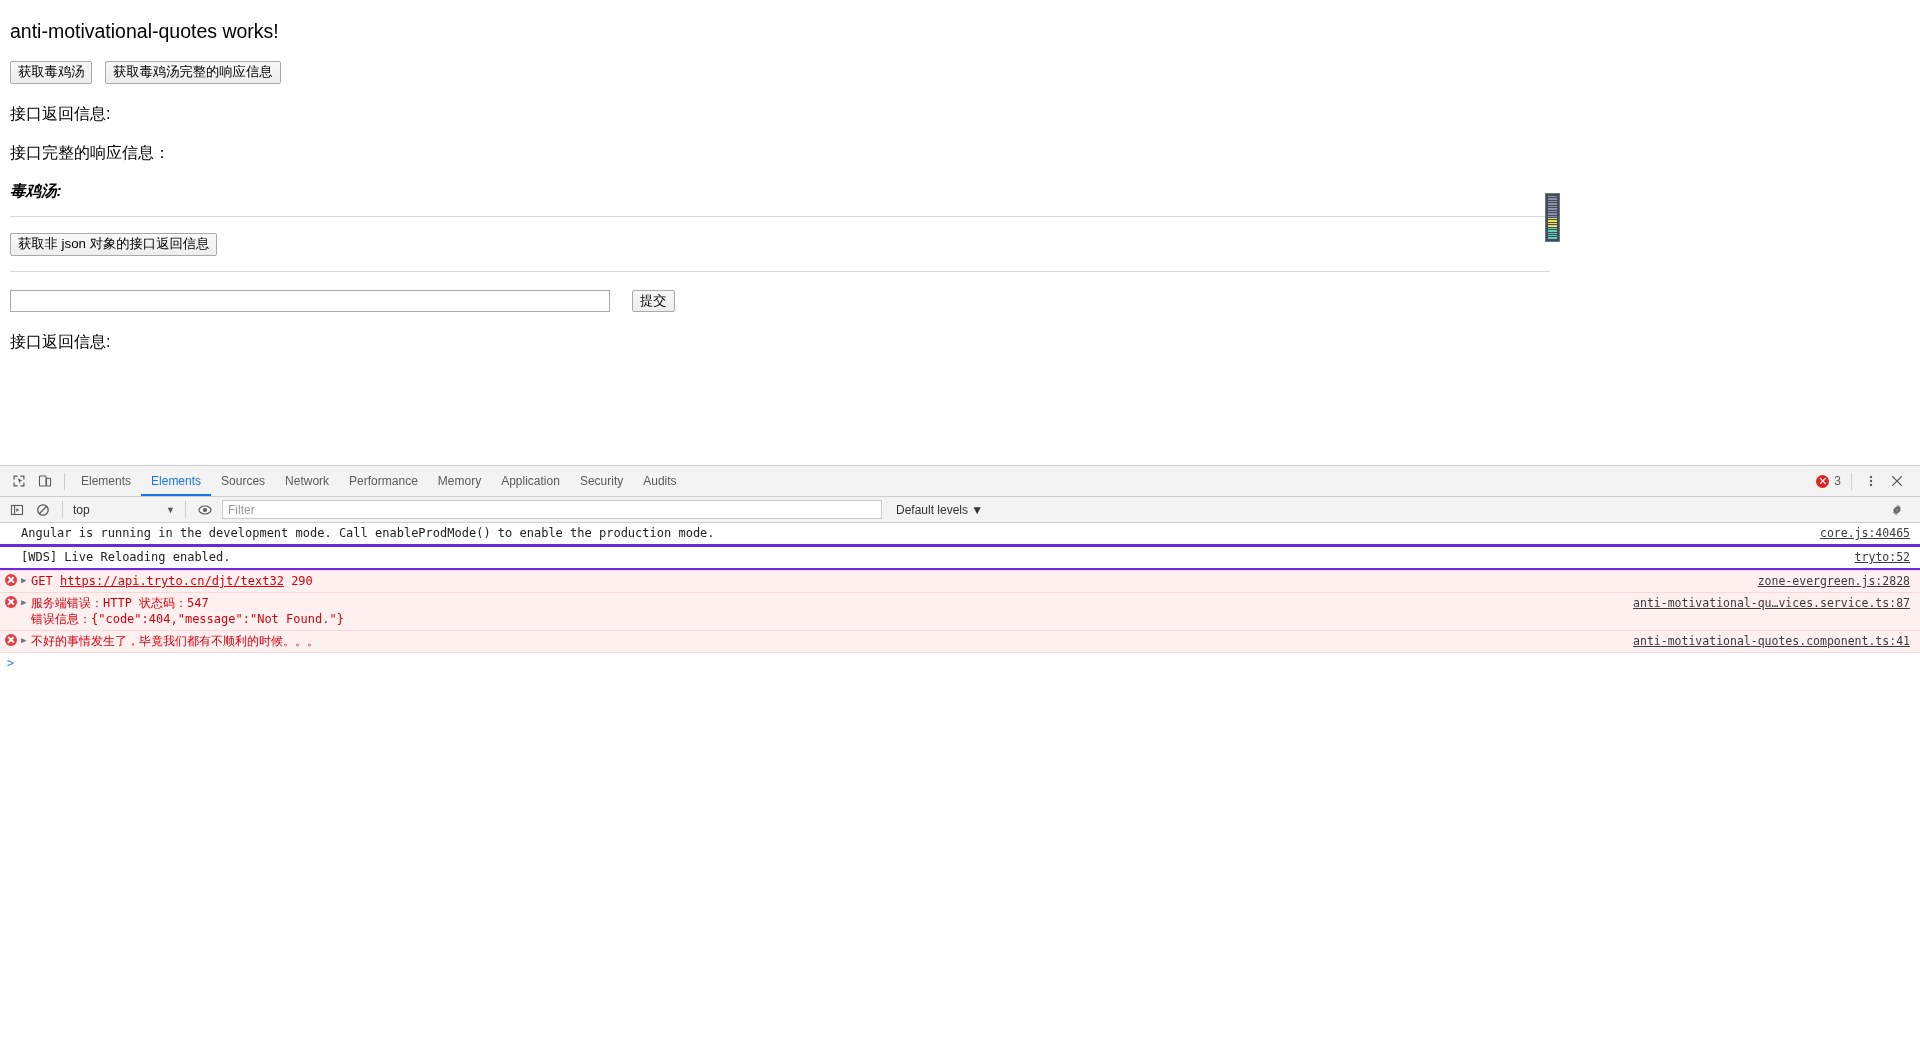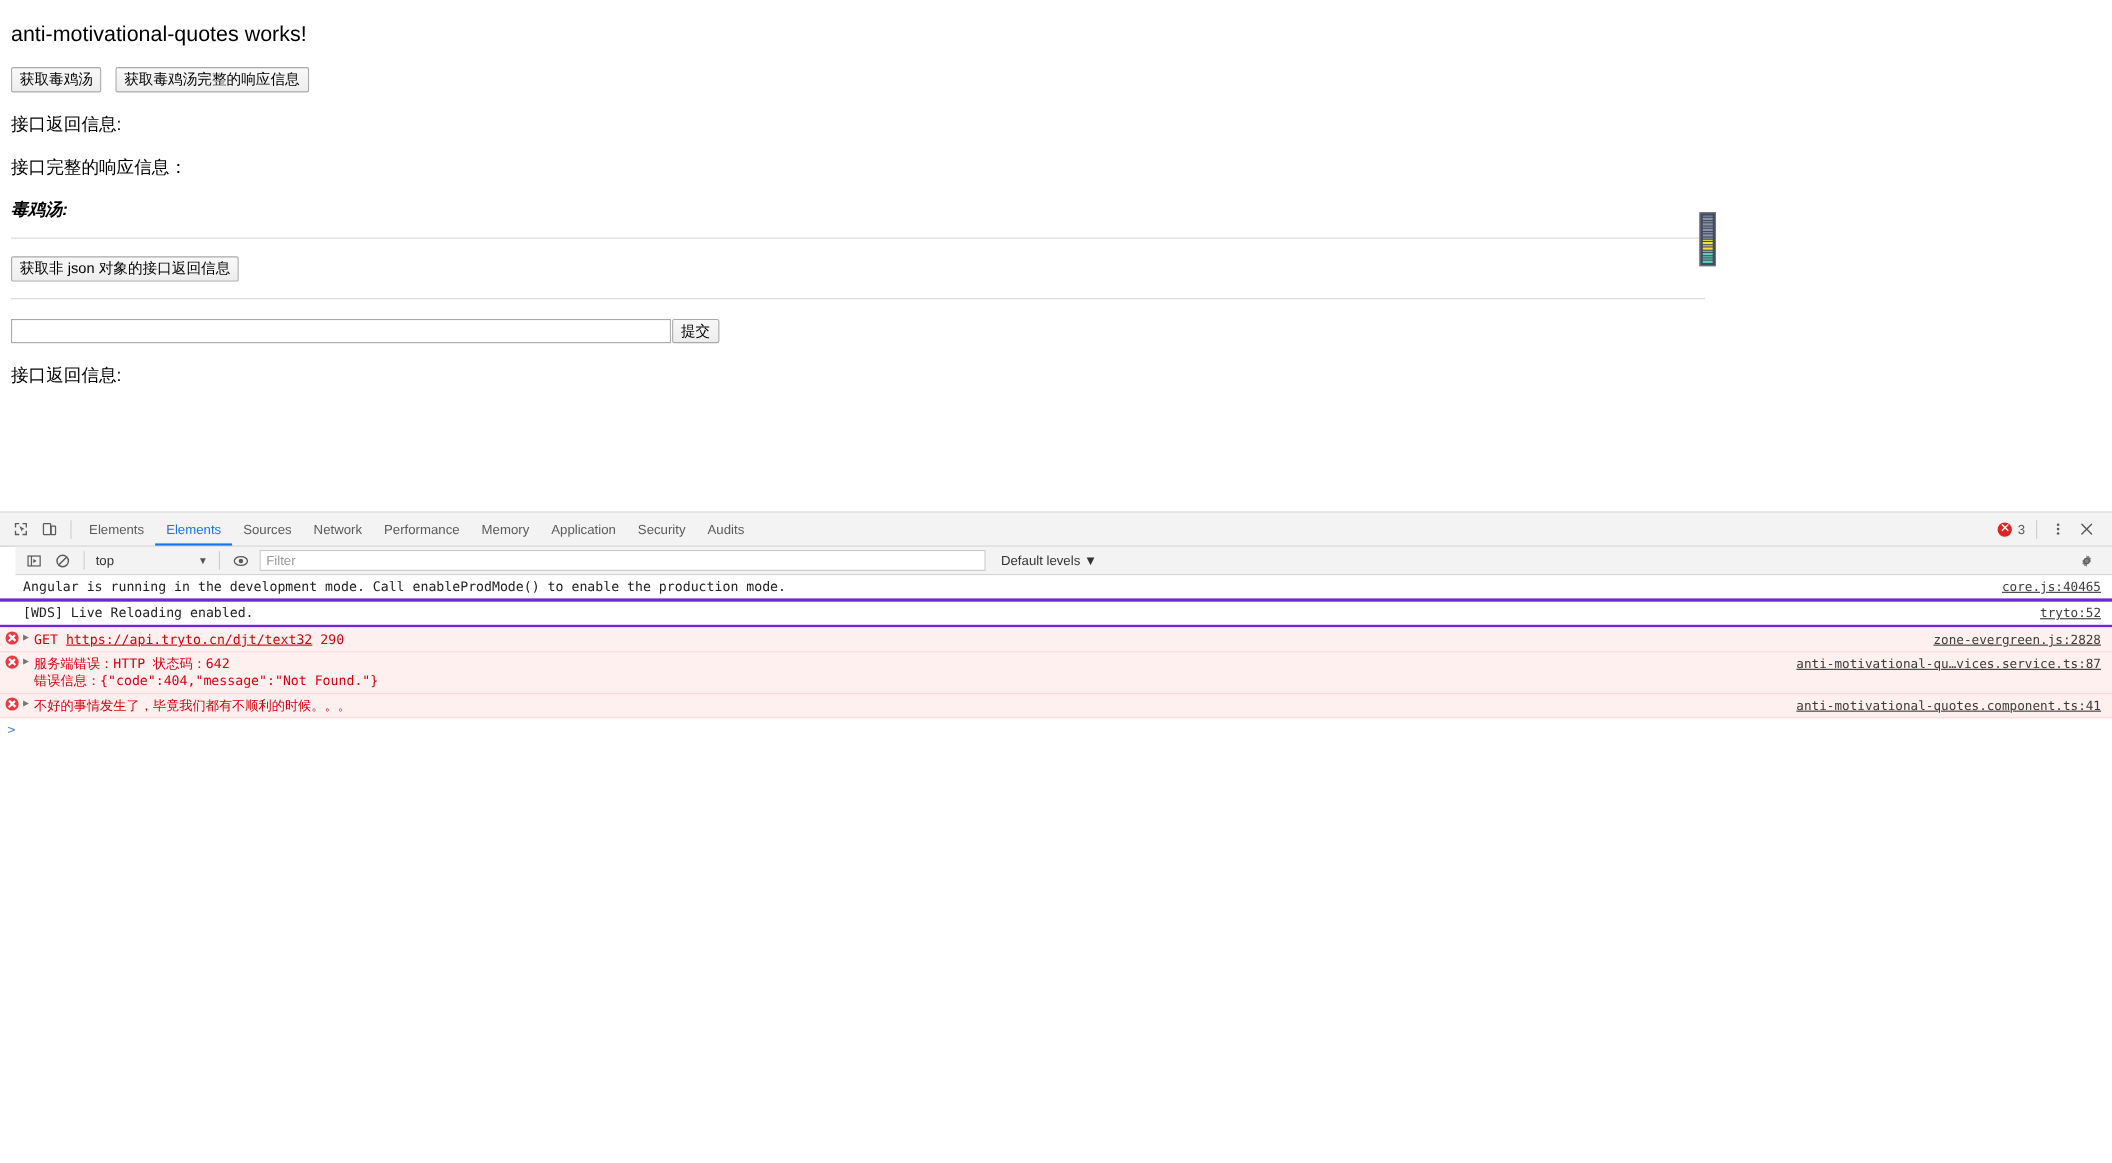--- a/index.html
+++ b/index.html
@@ -78,21 +78,21 @@
     width: 600px;
     height: 22px;
     box-sizing: border-box;
     border: 1px solid #a9a9a9;
     padding: 1px 3px;
     font-size: 13.3px;
     font-family: "Liberation Sans", sans-serif;
     background: #ffffff;
     color: #000;
   }
-  .form-row button { margin-left: 1px; }
+  .form-row button { margin-left: 22px; }
 
   
   #minimap {
     position: absolute;
     right: 0;
     top: 193px;
     width: 15px;
     height: 49px;
     background: #454b5e;
     border: 1px solid #6d7487;
@@ -183,21 +183,20 @@
 
   
   #dt-filterbar {
     height: 26px;
     display: flex;
     align-items: center;
     background: #f3f3f3;
     border-bottom: 1px solid #cdcdcd;
     padding: 0 4px;
     box-sizing: border-box;
-    margin-left: 14px;
   }
   .ctx-select {
     display: flex;
     align-items: center;
     font-size: 12px;
     color: #333;
     width: 110px;
     height: 20px;
     padding: 0 4px;
     box-sizing: border-box;
@@ -493,21 +492,21 @@
       <div class="disclosure">▶</div>
       <div class="msg-body"><span>GET</span> <span class="url-link">https://api.tryto.cn/djt/text32</span> <span class="code404">290</span></div>
       <div class="msg-src">zone-evergreen.js:2828</div>
     </div>
 
     <div class="msg error">
       <div class="msg-gutter">
         <span class="err-icon"></span>
       </div>
       <div class="disclosure">▶</div>
-      <div class="msg-body">服务端错误：HTTP 状态码：642
+      <div class="msg-body">服务端错误：HTTP 状态码：547
 错误信息：{"code":404,"message":"Not Found."}</div>
       <div class="msg-src">anti-motivational-qu…vices.service.ts:87</div>
     </div>
 
     <div class="msg error">
       <div class="msg-gutter">
         <span class="err-icon"></span>
       </div>
       <div class="disclosure">▶</div>
       <div class="msg-body">不好的事情发生了，毕竟我们都有不顺利的时候。。。</div>

